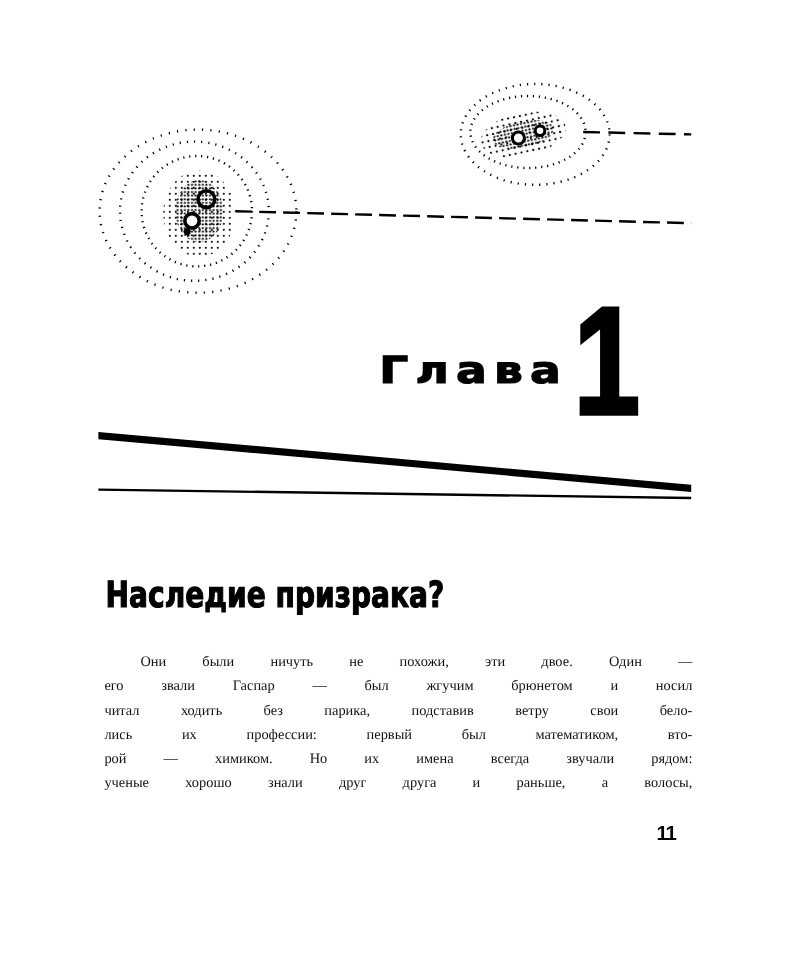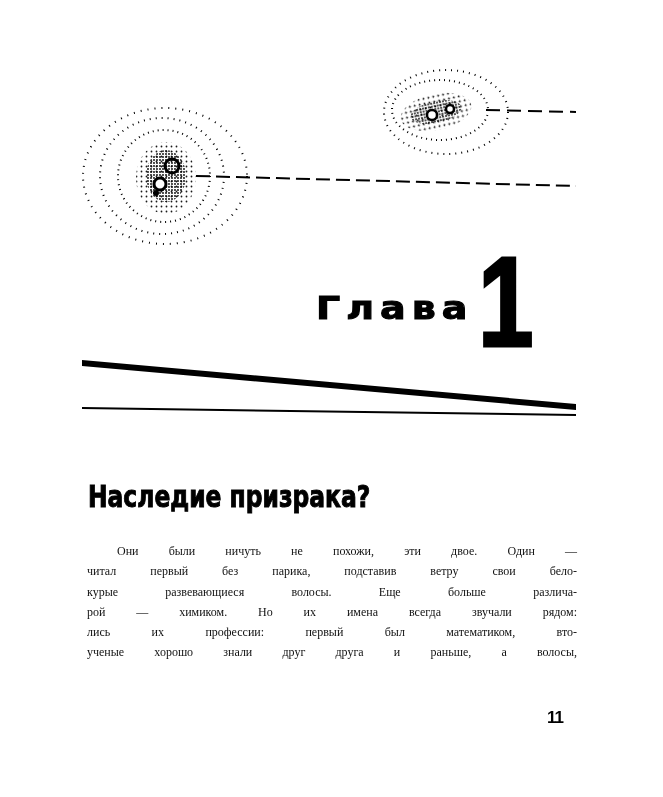--- a/index.html
+++ b/index.html
@@ -76,21 +76,21 @@
       text-align-last: justify;
       white-space: nowrap;
       height: 20.3px;
     }
     .line.first {
       text-indent: 30px;
     }
     .page-number {
       position: absolute;
       left: 547px;
-      top: 708px;
+      top: 685px;
       font-family: "Liberation Sans", sans-serif;
       font-weight: 700;
       font-size: 17px;
       letter-spacing: -1px;
     }
   </style>
 </head>
 <body>
 
 <svg class="illustration" viewBox="0 0 663 440" xmlns="http://www.w3.org/2000/svg">
@@ -132,20 +132,20 @@
   <path d="M82 407 L576 414 L576 416 L82 409 Z" fill="#000"></path>
 </svg>
 
 <div class="chapter-word">Глава</div>
 <div class="chapter-number">1</div>
 
 <h2 class="section-title" style="margin:0;">Наследие призрака?</h2>
 
 <div class="body-text">
   <span class="line first">Они были ничуть не похожи, эти двое. Один —</span>
-  <span class="line">читал первый без парика, подставив ветру свои бело-</span>
-  <span class="line">курые развевающиеся волосы. Еще больше различа-</span>
+  <span class="line">его звали Гаспар — был жгучим брюнетом и носил</span>
+  <span class="line">читал ходить без парика, подставив ветру свои бело-</span>
+  <span class="line">лись их профессии: первый был математиком, вто-</span>
   <span class="line">рой — химиком. Но их имена всегда звучали рядом:</span>
-  <span class="line">лись их профессии: первый был математиком, вто-</span>
   <span class="line">ученые хорошо знали друг друга и раньше, а волосы,</span>
 </div>
 
 <div class="page-number">11</div>
 
 </body></html>

